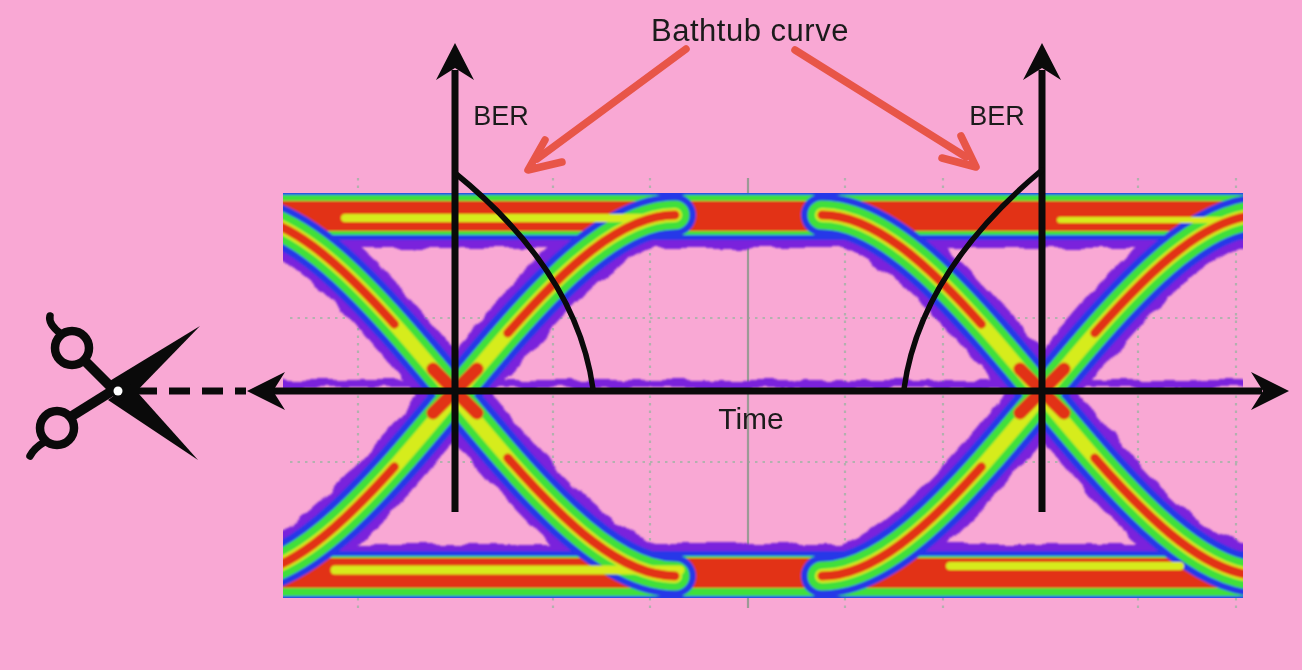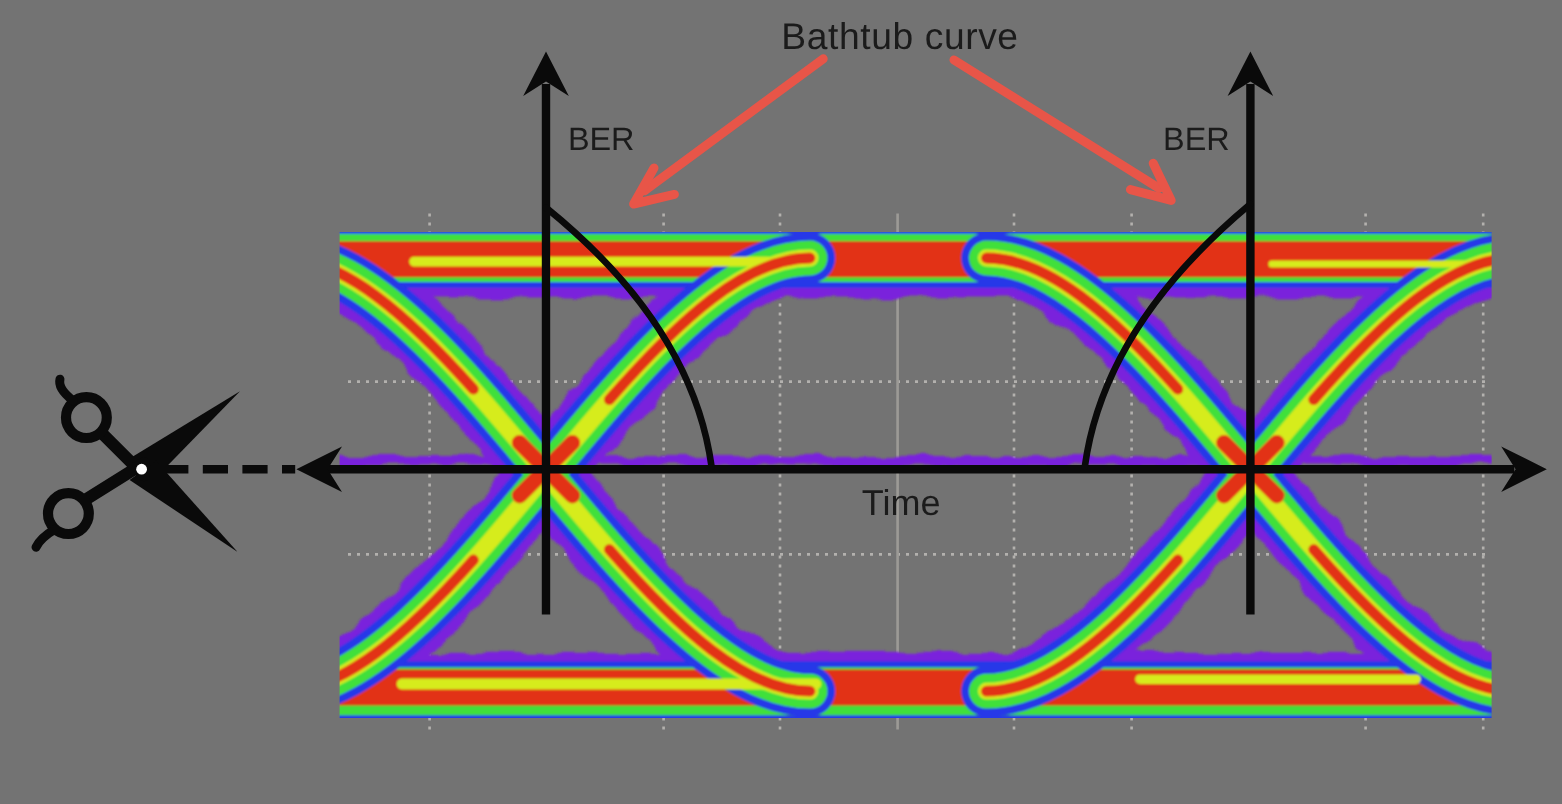--- a/index.html
+++ b/index.html
@@ -1,16 +1,16 @@
 <!DOCTYPE html>
 <html><head>
 <meta charset="utf-8">
 <style>
   html,body{margin:0;padding:0;background:#ffffff;}
-  .stage{position:relative;width:1302px;height:670px;background:#737373;overflow:hidden;
+  .stage{position:relative;width:1302px;height:670px;background:#f9a8d4;overflow:hidden;
          font-family:"Liberation Sans",sans-serif;}
   svg{display:block}
   .t-title{font:500 31px "Liberation Sans",sans-serif;letter-spacing:.5px;}
   .t-axis{font:400 27px "Liberation Sans",sans-serif;}
   .t-time{font:400 30px "Liberation Sans",sans-serif;}
   text{user-select:none}
 </style>
 </head>
 <body>
 

